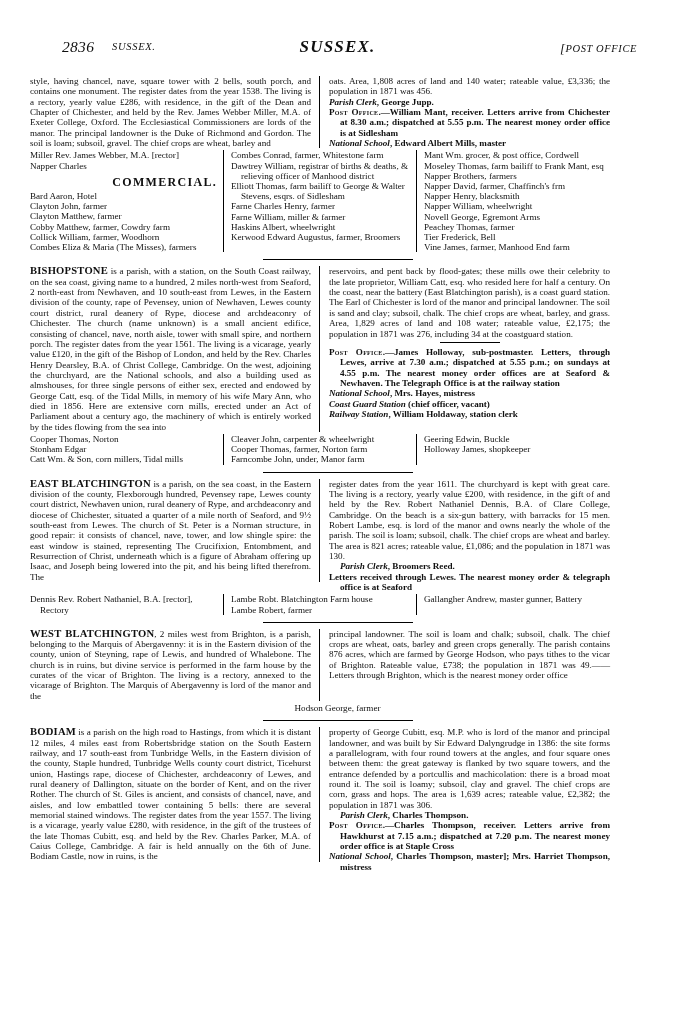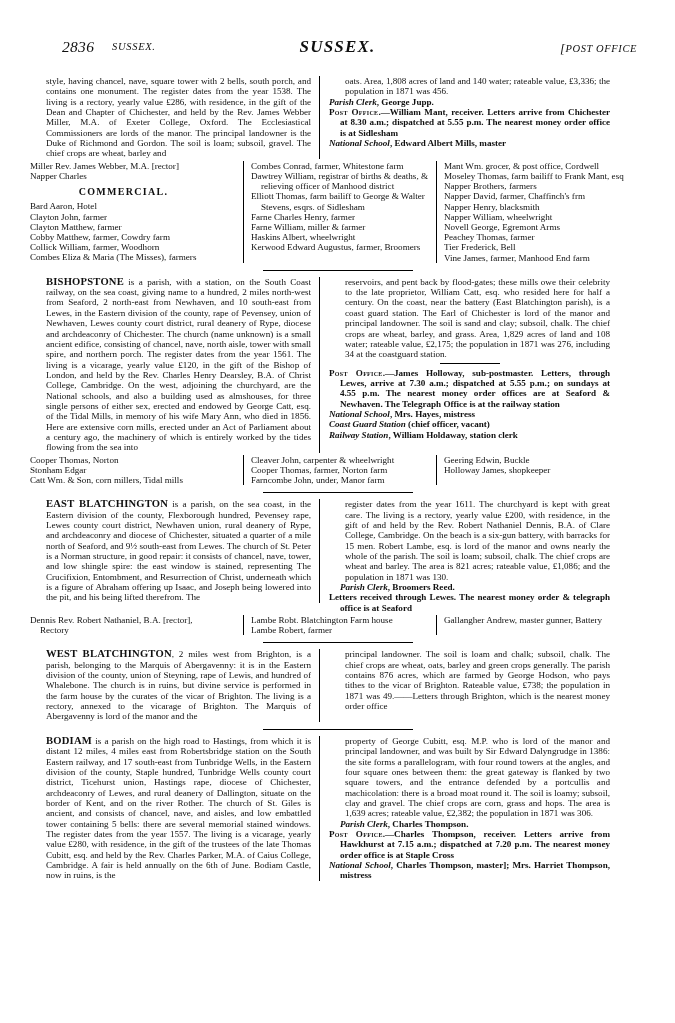--- a/index.html
+++ b/index.html
@@ -54,21 +54,21 @@
   }
   .col{
     width:290px;
     box-sizing:border-box;
   }
   .col.left{padding-right:8px;border-right:1px solid #000;}
   .col.right{padding-left:9px;}
 
   
   p.narr{
-    margin:0 0 0 16px;
+    margin:0 0 0 0;
     font-size:9.1px;
     line-height:10.35px;
     text-align:justify;
     text-justify:inter-word;
     hyphens:none;
     text-indent:0;
   }
   .ph{font-weight:bold;font-size:10.6px;letter-spacing:.2px;}
   .sc{font-variant:small-caps;letter-spacing:.3px;}
   .it{font-style:italic;}
@@ -93,26 +93,26 @@
     font-size:9.1px;
     line-height:10.2px;
   }
   .dir .dcol .e{
     display:block;
     padding-left:10px;
     text-indent:-10px;
   }
   .dir.three .dcol{width:193px;}
   .dir.three .dcol.c1{padding-right:6px;}
-  .dir.three .dcol.c2{padding-left:7px;padding-right:6px;border-left:1px solid #000;margin-left:20px;}
+  .dir.three .dcol.c2{padding-left:7px;padding-right:6px;border-left:1px solid #000;}
   .dir.three .dcol.c3{padding-left:7px;border-left:1px solid #000;}
 
   .subhead{
-    display:block;text-align:center;
-    font-size:10px;font-variant:small-caps;font-weight:bold;
+    display:block;text-align:right;
+    font-size:12px;font-variant:small-caps;font-weight:bold;
     letter-spacing:1.3px;
     margin:6px 0 4px 0;
     font-family:Liberation Serif, serif;
   }
 
   
   .rule{
     width:150px;height:0;
     border-top:1px solid #000;
     margin:7px auto 6px auto;
@@ -260,20 +260,25 @@
     <div class="sect">
       <div class="cols">
         <div class="col left">
           <p class="narr"><span class="ph">WEST BLATCHINGTON</span><span>, 2 miles west from Brighton, is a parish, belonging to the Marquis of Abergavenny: it is in the Eastern division of the county, union of Steyning, rape of Lewis, and hundred of Whalebone. The church is in ruins, but divine service is performed in the farm house by the curates of the vicar of Brighton. The living is a rectory, annexed to the vicarage of Brighton. The Marquis of Abergavenny is lord of the manor and the</span></p>
         </div>
         <div class="col right">
           <p class="narr">principal landowner. The soil is loam and chalk; subsoil, chalk. The chief crops are wheat, oats, barley and green crops generally. The parish contains 876 acres, which are farmed by George Hodson, who pays tithes to the vicar of Brighton. Rateable value, £738; the population in 1871 was 49.——Letters through Brighton, which is the nearest money order office</p>
         </div>
       </div>
 
+      <div class="dir">
+        <div class="dcol" style="width:100%;text-align:center;">
+          <span>Hodson George, farmer</span>
+        </div>
+      </div>
 
       <div class="rule"></div>
     </div>
 
     <div class="sect">
       <div class="cols">
         <div class="col left">
           <p class="narr"><span class="ph">BODIAM</span><span> is a parish on the high road to Hastings, from which it is distant 12 miles, 4 miles east from Robertsbridge station on the South Eastern railway, and 17 south-east from Tunbridge Wells, in the Eastern division of the county, Staple hundred, Tunbridge Wells county court district, Ticehurst union, Hastings rape, diocese of Chichester, archdeaconry of Lewes, and rural deanery of Dallington, situate on the border of Kent, and on the river Rother. The church of St. Giles is ancient, and consists of chancel, nave, and aisles, and low embattled tower containing 5 bells: there are several memorial stained windows. The register dates from the year 1557. The living is a vicarage, yearly value £280, with residence, in the gift of the trustees of the late Thomas Cubitt, esq. and held by the Rev. Charles Parker, M.A. of Caius College, Cambridge. A fair is held annually on the 6th of June. Bodiam Castle, now in ruins, is the</span></p>
         </div>
         <div class="col right">

